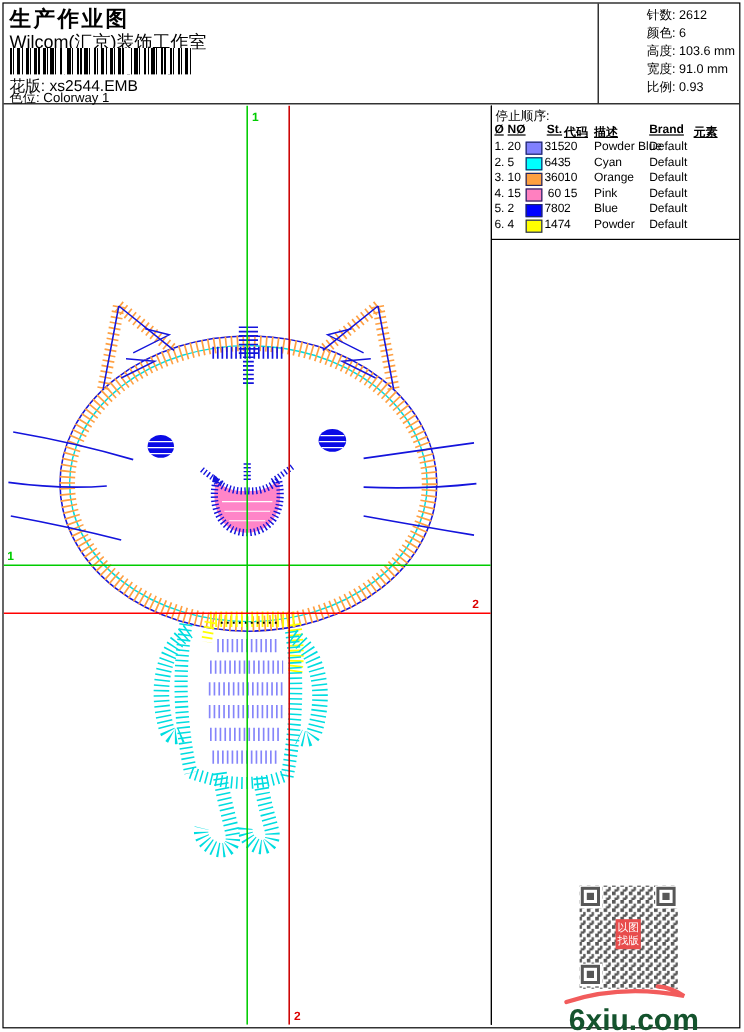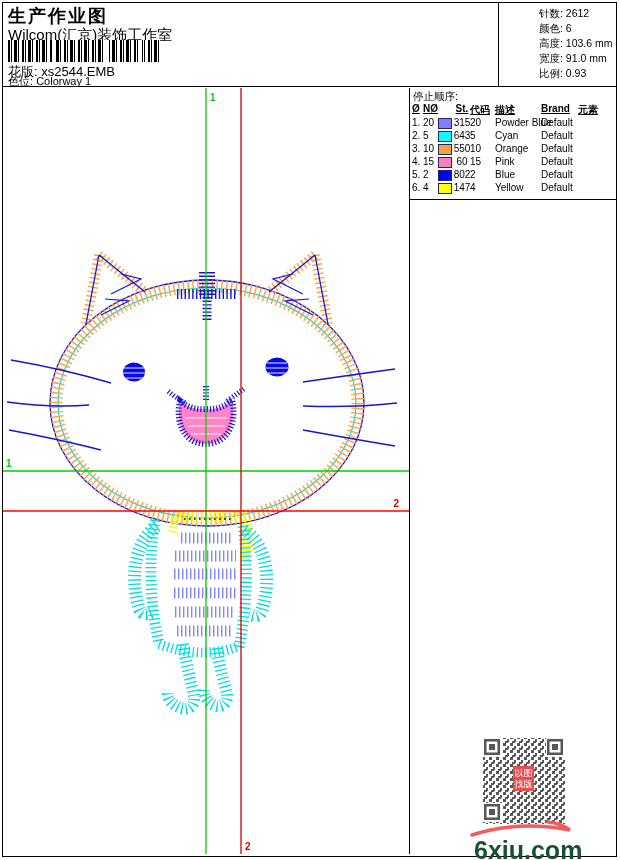--- a/index.html
+++ b/index.html
@@ -98,50 +98,50 @@
         <span class="c sw" style="background: rgb(0, 255, 255);"></span>
         <span class="c st">643</span>
         <span class="c code">5</span>
         <span class="c desc">Cyan</span>
         <span class="c brand">Default</span>
       </div>
       <div class="trow" style="top:55px">
         <span class="c no">3.</span>
         <span class="c needle">10</span>
         <span class="c sw" style="background: rgb(255, 160, 64);"></span>
-        <span class="c st">550</span>
+        <span class="c st">360</span>
         <span class="c code">10</span>
         <span class="c desc">Orange</span>
         <span class="c brand">Default</span>
       </div>
       <div class="trow" style="top:68px">
         <span class="c no">4.</span>
         <span class="c needle">15</span>
         <span class="c sw" style="background: rgb(255, 128, 192);"></span>
         <span class="c st">60</span>
         <span class="c code">15</span>
         <span class="c desc">Pink</span>
         <span class="c brand">Default</span>
       </div>
       <div class="trow" style="top:81px">
         <span class="c no">5.</span>
         <span class="c needle">2</span>
         <span class="c sw" style="background: rgb(0, 0, 255);"></span>
-        <span class="c st">802</span>
+        <span class="c st">780</span>
         <span class="c code">2</span>
         <span class="c desc">Blue</span>
         <span class="c brand">Default</span>
       </div>
       <div class="trow" style="top:94px">
         <span class="c no">6.</span>
         <span class="c needle">4</span>
         <span class="c sw" style="background: rgb(255, 255, 0);"></span>
         <span class="c st">147</span>
         <span class="c code">4</span>
-        <span class="c desc">Yellow</span>
+        <span class="c desc">Powder</span>
         <span class="c brand">Default</span>
       </div>
     </div>
 
     <div class="qrwrap">
       <svg width="84" height="90" viewBox="0 0 84 90">
         <defs>
           <pattern id="qrp" width="7" height="7" patternUnits="userSpaceOnUse">
             <rect x="0" y="0" width="3" height="3" fill="#575757"></rect>
             <rect x="4" y="3" width="2" height="3" fill="#575757"></rect>

